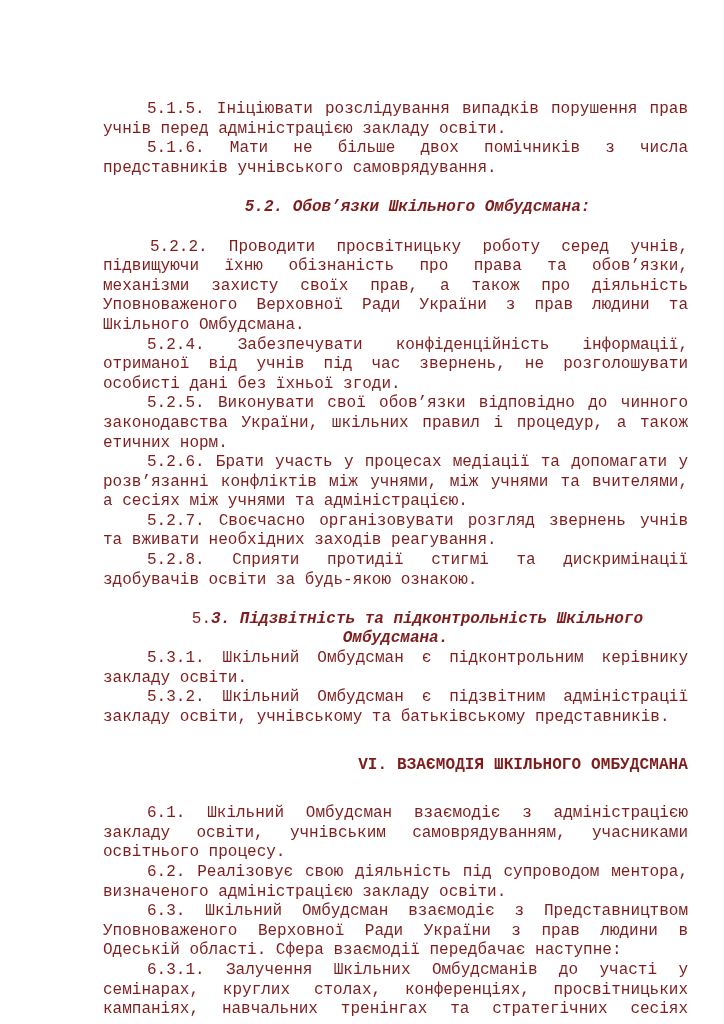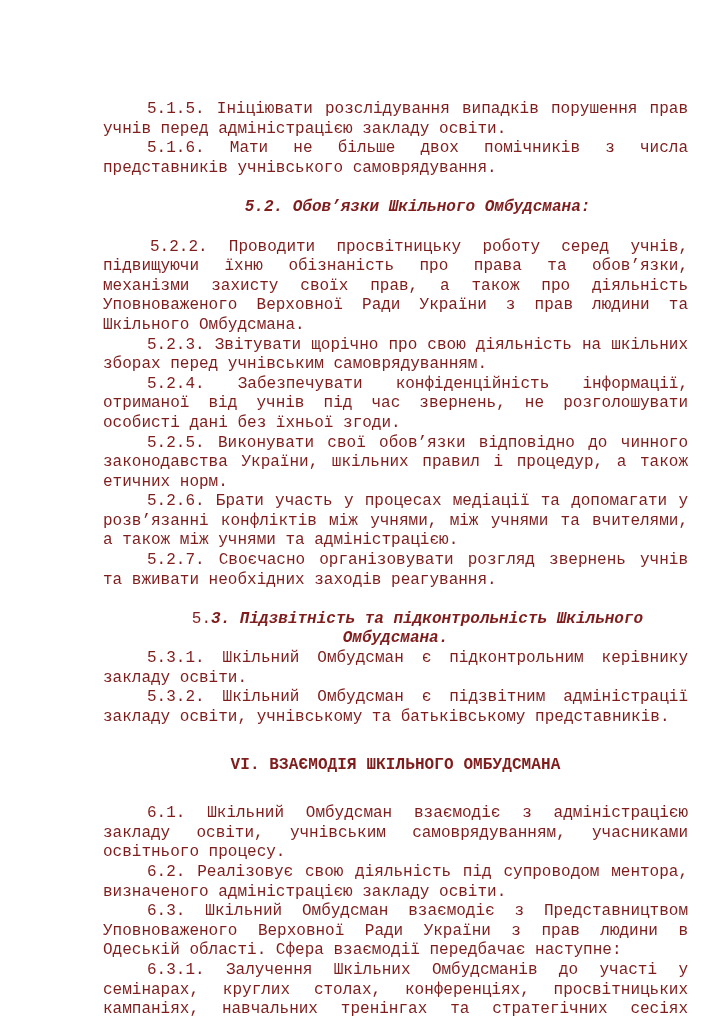--- a/index.html
+++ b/index.html
@@ -17,41 +17,41 @@
   p { margin: 0; text-align: justify; text-indent: 44px; }
   p.extra-indent { text-indent: 47px; margin-top: 20px; }
   .gap { height: 19.6px; }
   .gap-small { height: 9px; }
   h3.sub {
     margin: 0; font-size: 16px; font-weight: bold; font-style: italic;
     text-indent: 44px; line-height: 19.6px; text-align: center;
   }
   h3.sub .num-normal { font-weight: normal; font-style: normal; }
   h2.section {
-    margin: 0; text-align: center; font-size: 16px; font-weight: bold;
+    margin: 0; text-align: right; font-size: 16px; font-weight: bold;
     line-height: 19.6px; letter-spacing: 0.1px;
   }
 </style>
 </head>
 <body>
 
 <div class="page">
 
   <p><span>5.1.5.</span> <span>Ініціювати розслідування випадків порушення прав учнів перед адміністрацією закладу освіти.</span></p>
   <p><span>5.1.6.</span> <span>Мати не більше двох помічників з числа представників учнівського самоврядування.</span></p>
 
   <div class="gap"></div>
 
   <h3 class="sub">5.2. Обов’язки Шкільного Омбудсмана:</h3>
   <p class="extra-indent"><span>5.2.2.</span> <span>Проводити просвітницьку роботу серед учнів, підвищуючи їхню обізнаність про права та обов’язки, механізми захисту своїх прав, а також про діяльність Уповноваженого Верховної Ради України з прав людини та Шкільного Омбудсмана.</span></p>
-  <p><span>5.2.3.</span> <span>Звітувати щорічно про свою діяльність на шкільних зборах перед учнівським самоврядуванням.</span></p>
   <p><span>5.2.4.</span> <span>Забезпечувати конфіденційність інформації, отриманої від учнів під час звернень, не розголошувати особисті дані без їхньої згоди.</span></p>
   <p><span>5.2.5.</span> <span>Виконувати свої обов’язки відповідно до чинного законодавства України, шкільних правил і процедур, а також етичних норм.</span></p>
-  <p><span>5.2.6.</span> <span>Брати участь у процесах медіації та допомагати у розв’язанні конфліктів між учнями, між учнями та вчителями, а також між учнями та адміністрацією.</span></p>
+  <p><span>5.2.6.</span> <span>Брати участь у процесах медіації та допомагати у розв’язанні конфліктів між учнями, між учнями та вчителями, а сесіях між учнями та адміністрацією.</span></p>
   <p><span>5.2.7.</span> <span>Своєчасно організовувати розгляд звернень учнів та вживати необхідних заходів реагування.</span></p>
+  <p><span>5.2.8.</span> <span>Сприяти протидії стигмі та дискримінації здобувачів освіти за будь-якою ознакою.</span></p>
 
   <div class="gap"></div>
 
   <h3 class="sub"><span class="num-normal">5.</span><span>3. Підзвітність та підконтрольність Шкільного Омбудсмана.</span></h3>
   <p><span>5.3.1.</span> <span>Шкільний Омбудсман є підконтрольним керівнику закладу освіти.</span></p>
   <p><span>5.3.2.</span> <span>Шкільний Омбудсман є підзвітним адміністрації закладу освіти, учнівському та батьківському представників.</span></p>
 
   <div class="gap"></div>
   <div class="gap-small"></div>
 

